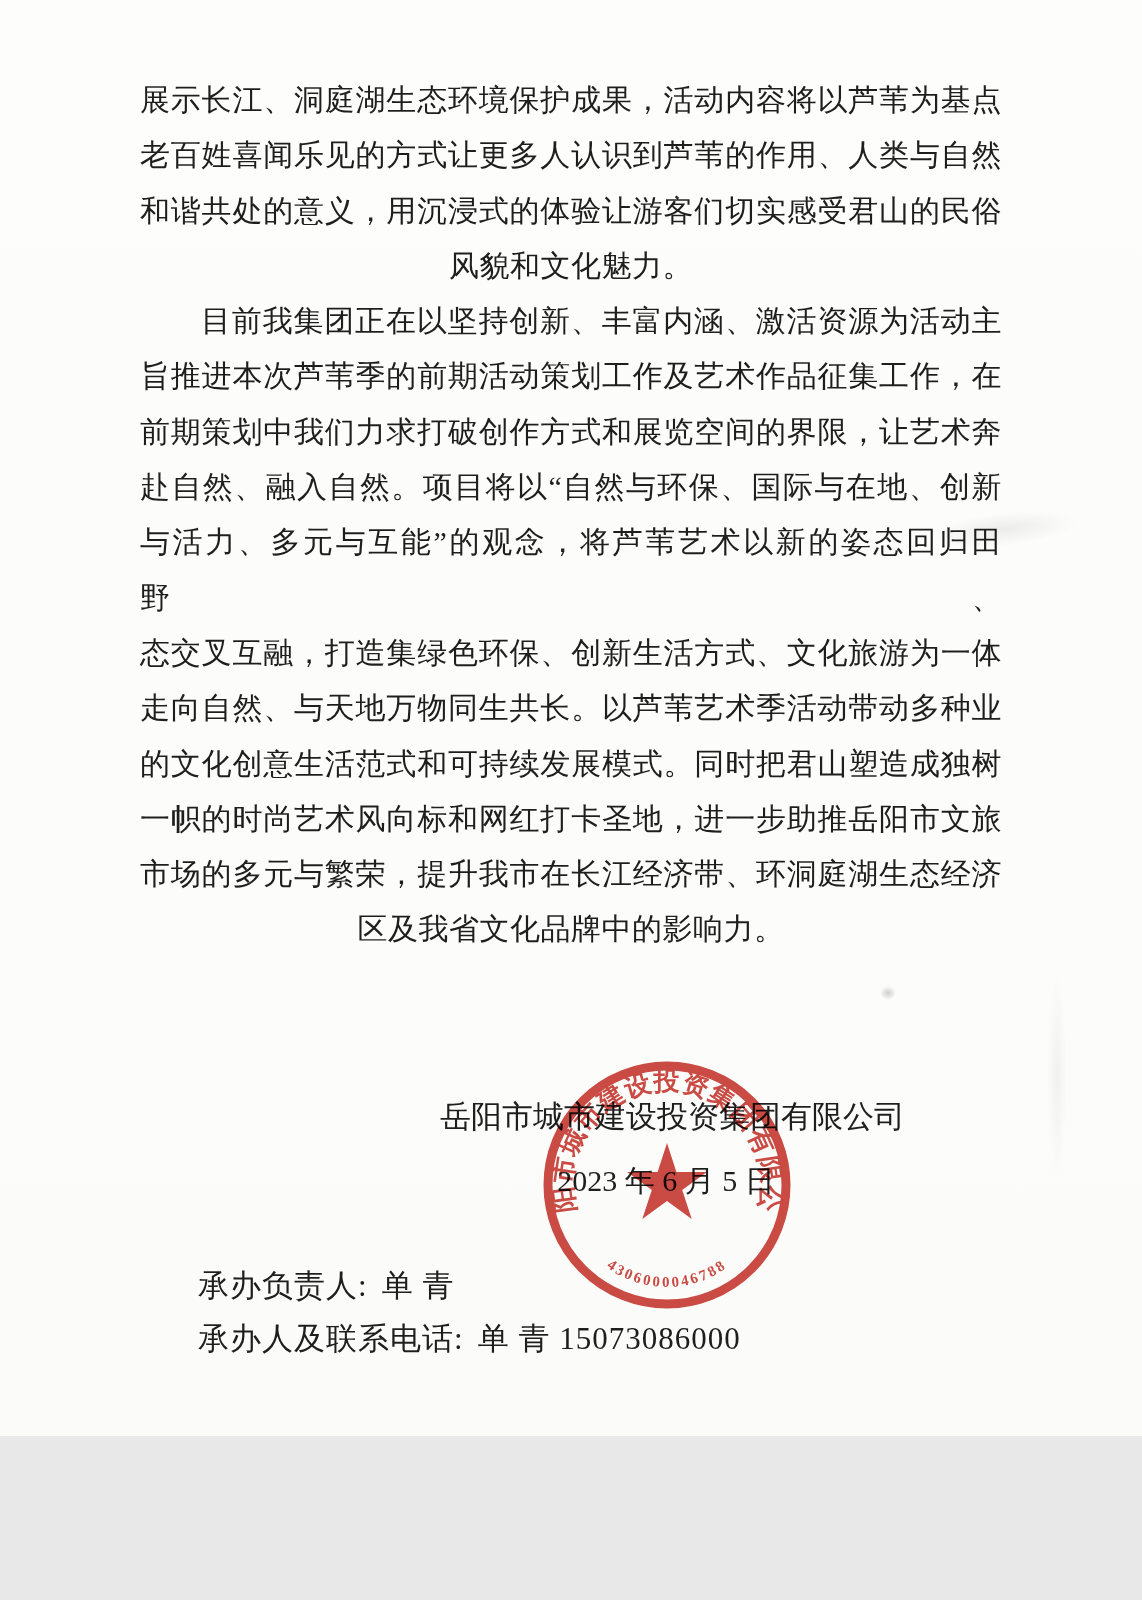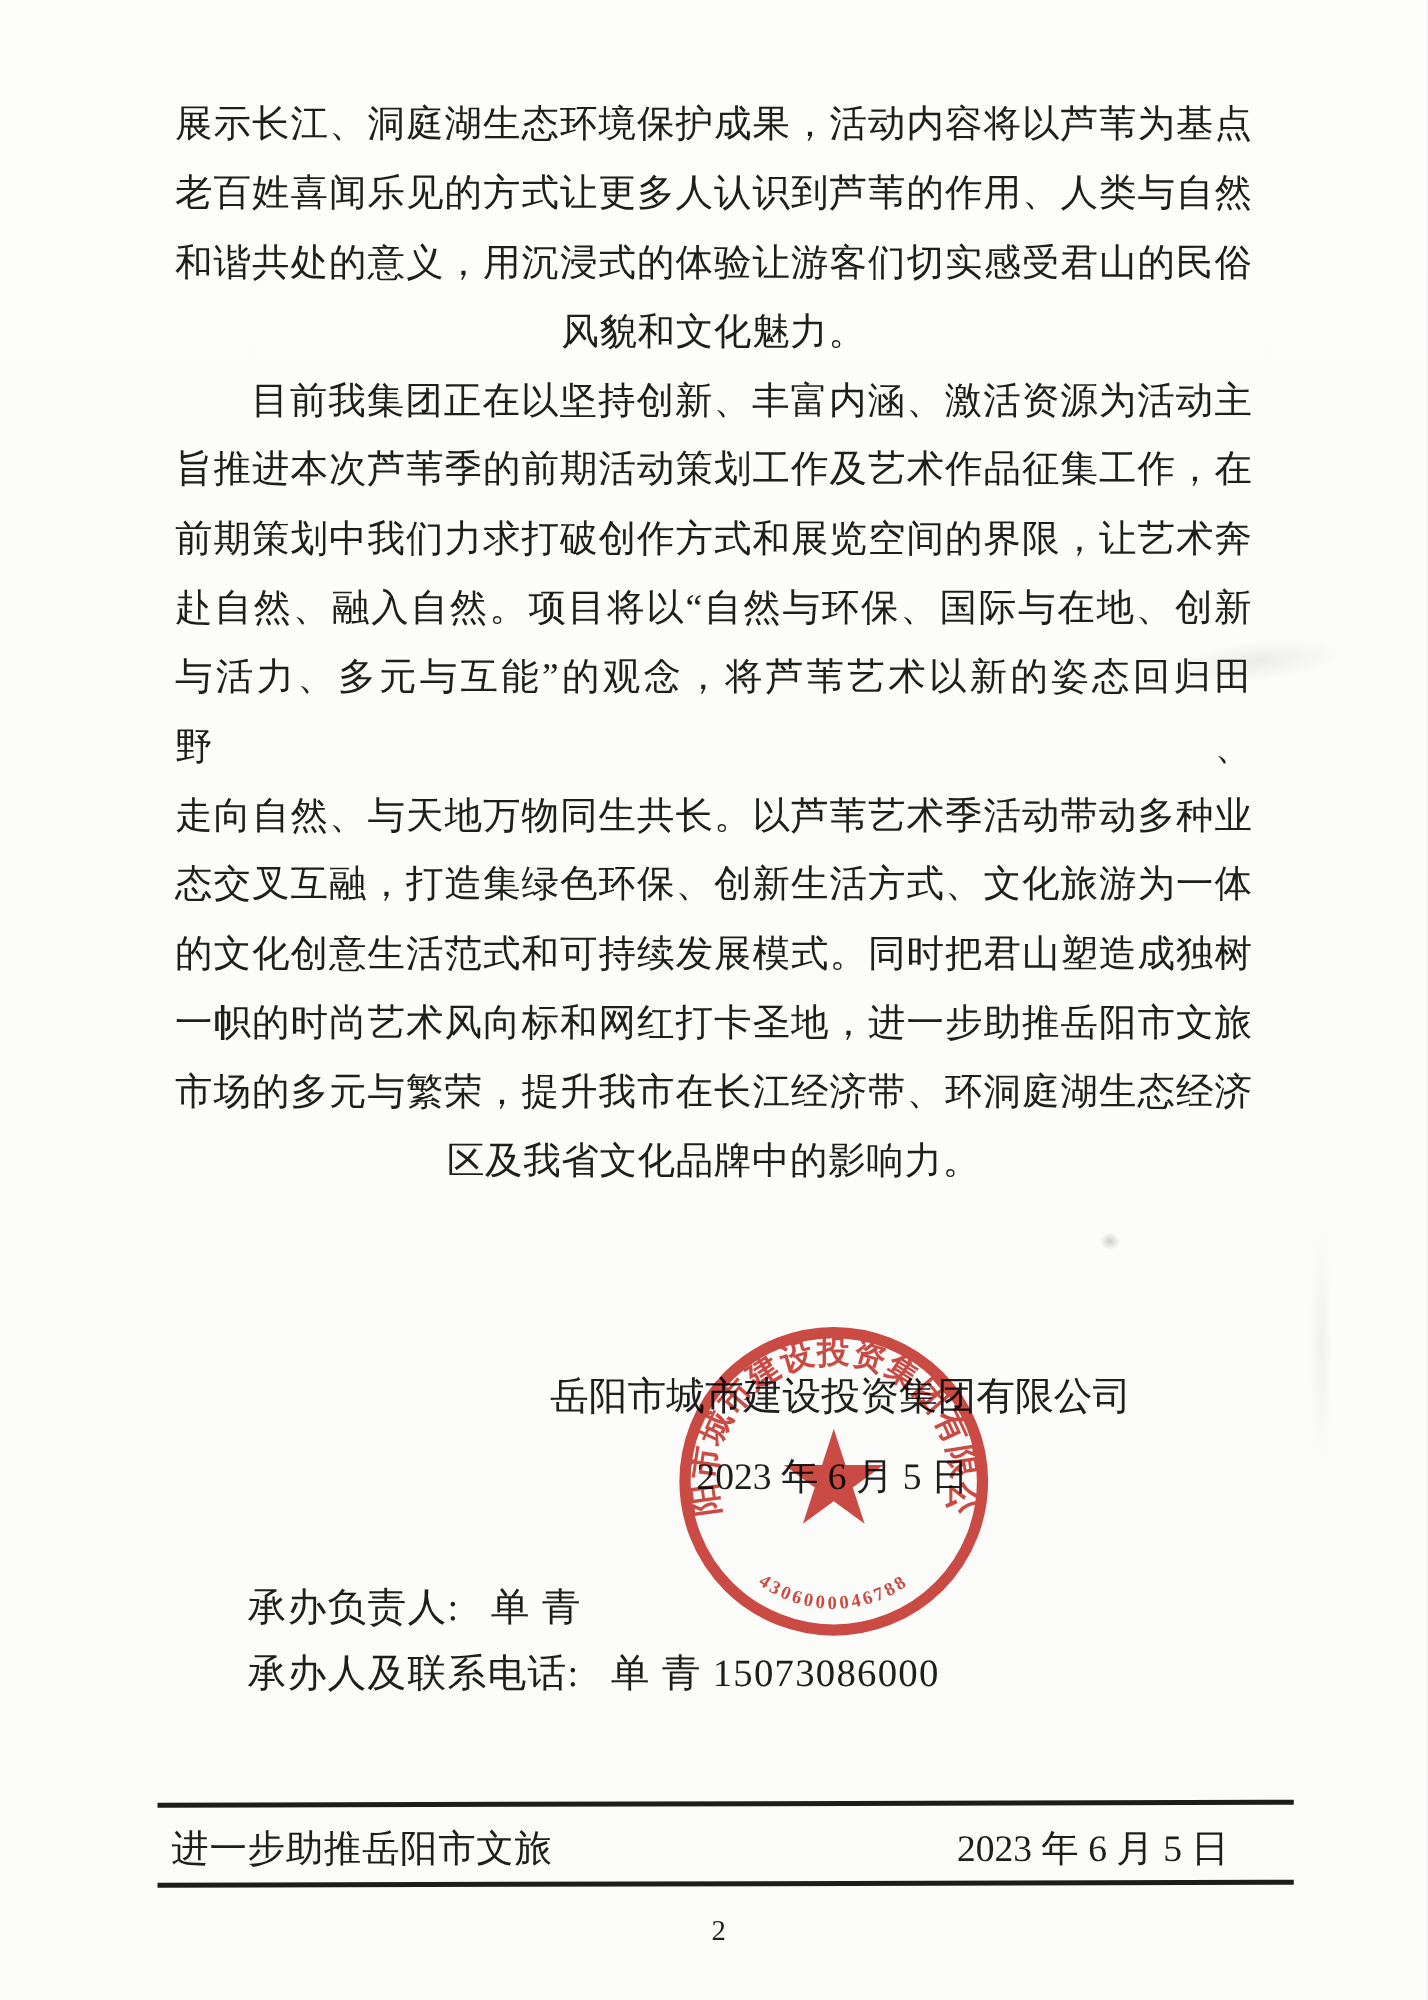--- a/index.html
+++ b/index.html
@@ -1,20 +1,20 @@
 <!DOCTYPE html>
 <html><head>
 <meta charset="utf-8">
 <style>
   * { margin: 0; padding: 0; box-sizing: border-box; }
   html, body { background: #e8e8e8; }
   .page {
     position: relative;
     width: 1142px;
-    height: 1600px;
+    height: 1436px;
     margin: 0 auto;
     background: linear-gradient(180deg, #fdfdfc 0%, #fcfcfa 60%, #fbfbf9 100%);
     overflow: hidden;
     font-family: "Liberation Serif", "DejaVu Serif", serif;
     color: #1e1e1e;
   }
   
   .smudge-1 {
     position: absolute; left: 930px; top: 512px; width: 150px; height: 34px;
     background: radial-gradient(ellipse at center, rgba(150,150,150,0.16), rgba(150,150,150,0) 70%);
@@ -73,21 +73,21 @@
   .seal .ring-number { font-size: 15px; letter-spacing: 2.5px; font-weight: bold; }
 
   .contacts {
     position: absolute;
     left: 198px; top: 1259px;
     font-size: 31px;
     line-height: 53px;
     letter-spacing: 1px;
   }
   .contact-line { white-space: nowrap; }
-  .contact-line .value { margin-left: 25px; }
+  .contact-line .value { margin-left: 14px; }
 
   .footer-rule {
     position: absolute;
     left: 126px;
     width: 909px;
     height: 4px;
     background: #1c1c1c;
   }
   .footer-rule.top { top: 1441px; transform: rotate(-0.15deg); }
   .footer-rule.bottom { top: 1505px; transform: rotate(-0.15deg); }
@@ -123,22 +123,22 @@
   <div class="body-text">
       <div class="line just">展示长江、洞庭湖生态环境保护成果，活动内容将以芦苇为基点</div>
       <div class="line just">老百姓喜闻乐见的方式让更多人认识到芦苇的作用、人类与自然</div>
       <div class="line just">和谐共处的意义，用沉浸式的体验让游客们切实感受君山的民俗</div>
       <div class="line">风貌和文化魅力。</div>
       <div class="line indent just">目前我集团正在以坚持创新、丰富内涵、激活资源为活动主</div>
       <div class="line just">旨推进本次芦苇季的前期活动策划工作及艺术作品征集工作，在</div>
       <div class="line just">前期策划中我们力求打破创作方式和展览空间的界限，让艺术奔</div>
       <div class="line just">赴自然、融入自然。项目将以“自然与环保、国际与在地、创新</div>
       <div class="line just">与活力、多元与互能”的观念，将芦苇艺术以新的姿态回归田野、</div>
+      <div class="line just">态交叉互融，打造集绿色环保、创新生活方式、文化旅游为一体</div>
       <div class="line just">走向自然、与天地万物同生共长。以芦苇艺术季活动带动多种业</div>
-      <div class="line just">态交叉互融，打造集绿色环保、创新生活方式、文化旅游为一体</div>
       <div class="line just">的文化创意生活范式和可持续发展模式。同时把君山塑造成独树</div>
       <div class="line just">一帜的时尚艺术风向标和网红打卡圣地，进一步助推岳阳市文旅</div>
       <div class="line just">市场的多元与繁荣，提升我市在长江经济带、环洞庭湖生态经济</div>
       <div class="line">区及我省文化品牌中的影响力。</div>
     </div>
 
   <div class="signature">
     <div class="company">岳阳市城市建设投资集团有限公司</div>
     <div class="date">2023 年 6 月 5 日</div>
   </div>

